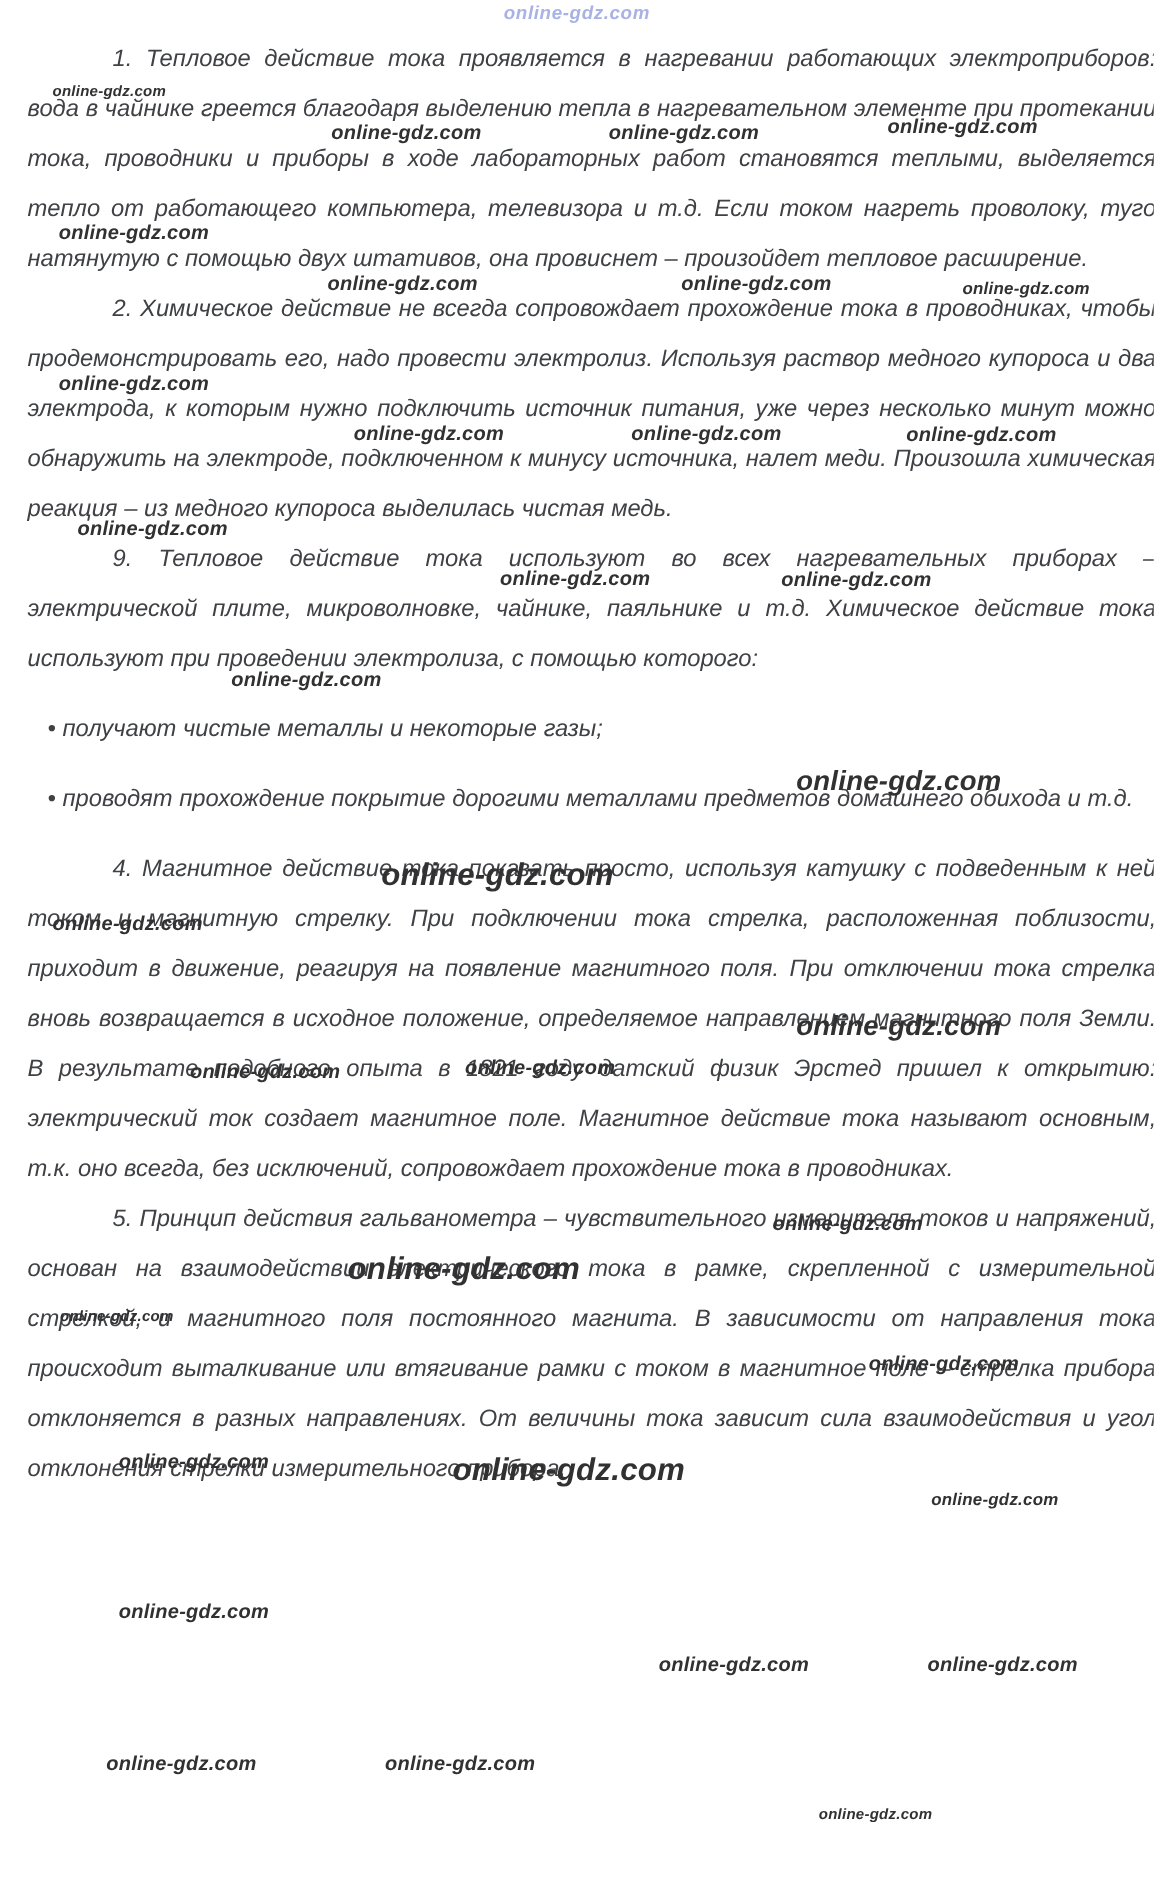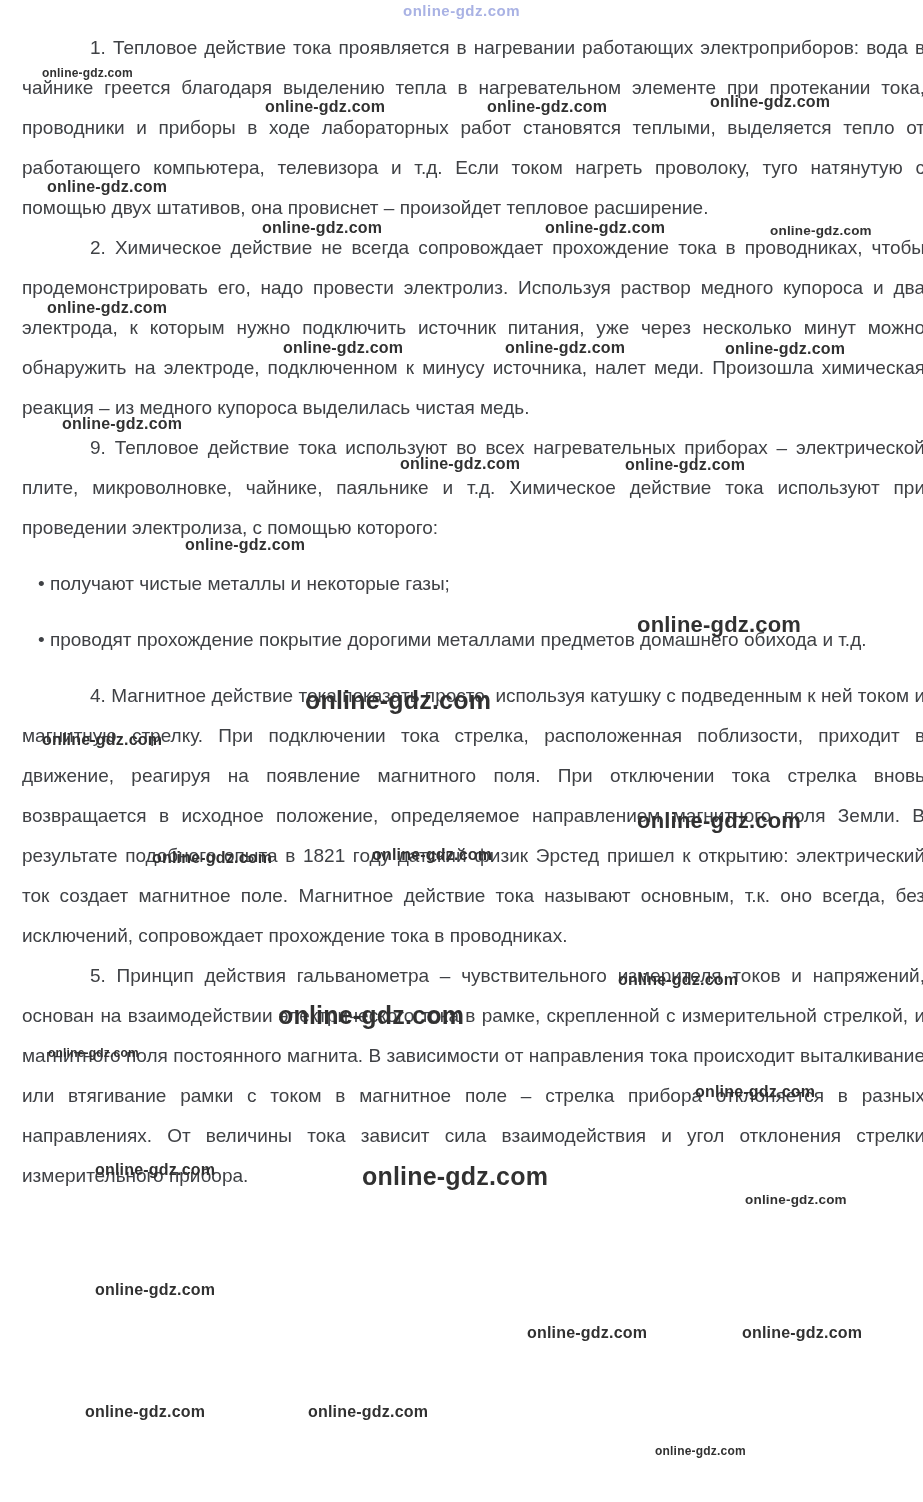--- a/index.html
+++ b/index.html
@@ -1,15 +1,15 @@
 <!DOCTYPE html>
 <html><head>
 <meta charset="utf-8">
 <style>
-  * { box-sizing: border-box; }
+  * { box-sizing: border-box; font-style: italic; }
   html, body { margin: 0; padding: 0; }
   body {
     width: 923px;
     height: 1502px;
     background: #ffffff;
     font-family: "Liberation Sans", sans-serif;
   }
   .page {
     position: relative;
     width: 923px;

